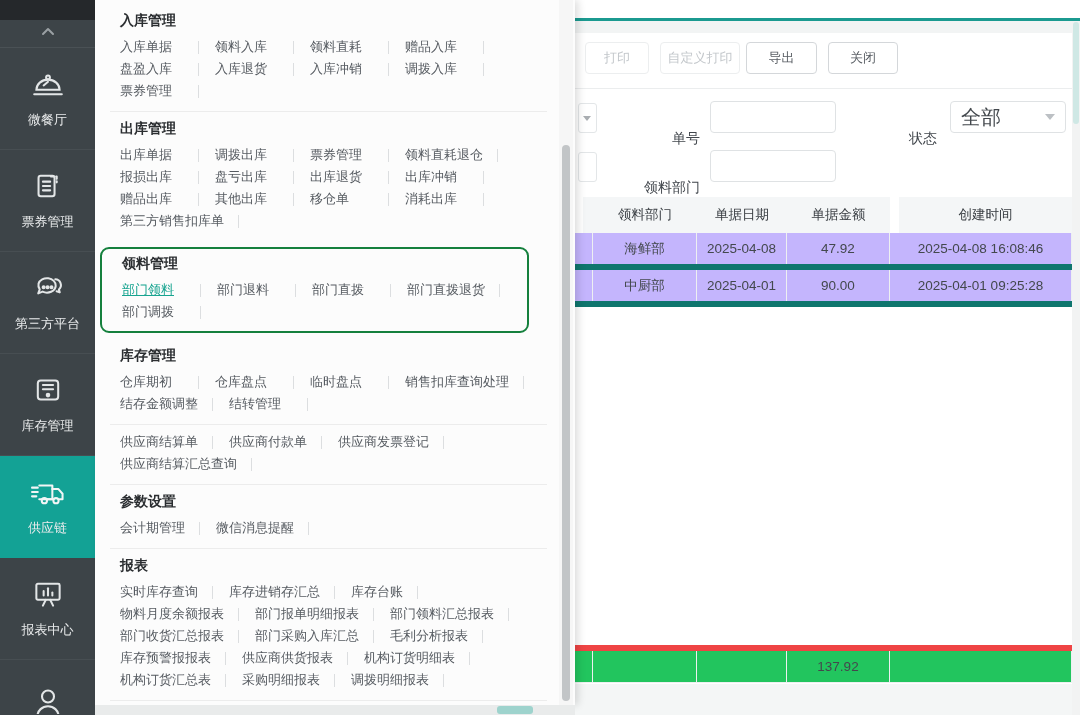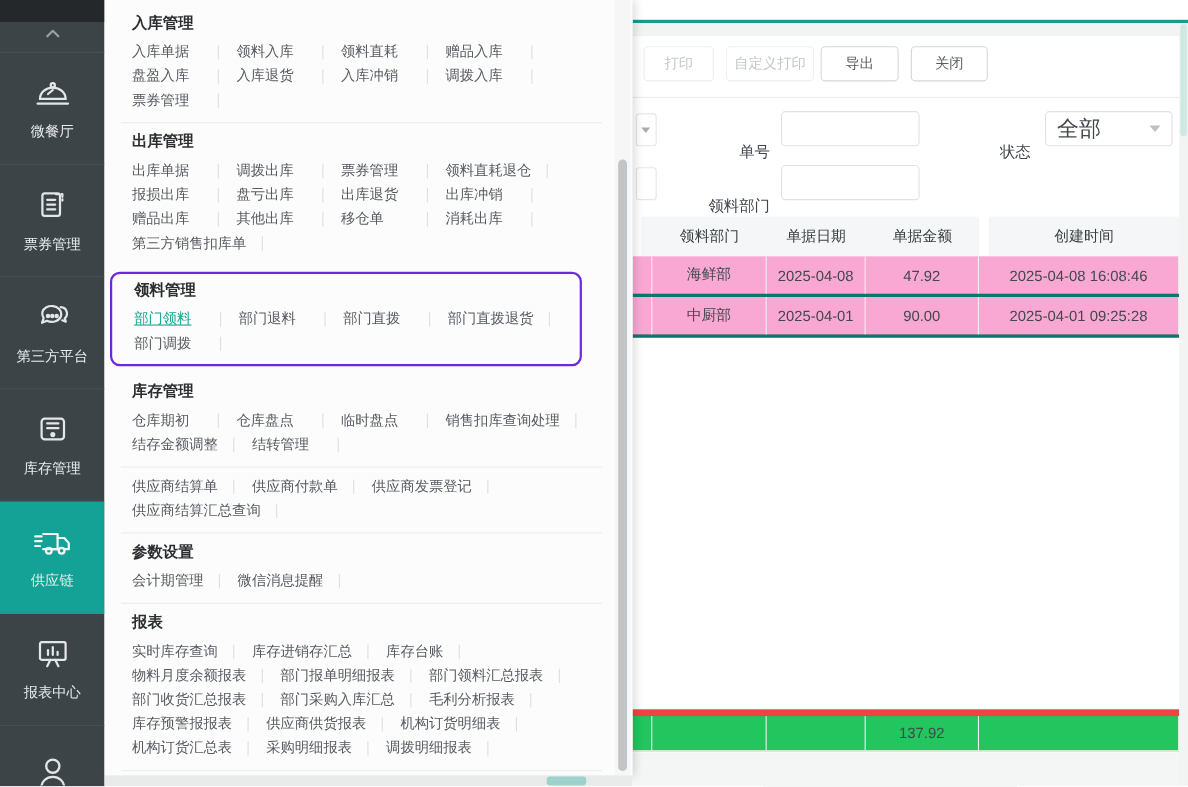--- a/index.html
+++ b/index.html
@@ -19,21 +19,21 @@
   
   .menu-panel { position:absolute; left:95px; top:0; width:480px; height:705px; background:#fcfcfc; z-index:3; box-shadow:3px 0 8px rgba(0,0,0,.14); padding-top:4px; }
   .section { margin:0 28px 0 15px; padding:6px 0 9px 10px; border-bottom:1px solid #ececec; }
   .section.noline { border-bottom:none; }
   .section-title { font-size:14px; font-weight:bold; color:#2b2e31; margin:2px 0 6px; }
   .mrow { display:flex; align-items:center; height:22px; font-size:13px; color:#565b61; white-space:nowrap; }
   .mi { flex:none; min-width:64px; cursor:pointer; }
   .mrow.narrow .mi { min-width:0; }
   .mi.active { color:#18a490; text-decoration:underline; }
   .sep { flex:none; width:1px; height:13px; background:#dcdee0; margin:0 16px 0 14px; }
-  .hlbox { margin:6px 46px 6px 5px; padding:4px 0 8px 20px; border:2px solid #6d28d9; border-radius:9px; }
+  .hlbox { margin:6px 46px 6px 5px; padding:4px 0 8px 20px; border:2px solid #15803d; border-radius:9px; }
   .menu-scroll-track { position:absolute; right:2px; top:0; width:14px; height:705px; background:#f6f6f6; }
   .menu-scroll-thumb { position:absolute; right:5px; top:145px; width:8px; height:556px; background:#c2c5c7; border-radius:4px; cursor:pointer; }
   .panel-bottom { position:absolute; left:95px; top:705px; width:480px; height:10px; background:#e9ebeb; z-index:3; }
   .hscroll-thumb { position:absolute; left:402px; top:1px; width:36px; height:8px; background:#9ed3cd; border-radius:3px; cursor:pointer; }
 
   
   .main { position:absolute; left:575px; top:0; width:505px; height:715px; background:#fff; overflow:hidden; z-index:0; }
   .strip-white { position:absolute; left:0; top:0; width:505px; height:18px; background:#fff; }
   .teal-line { position:absolute; left:0; top:18px; width:505px; height:3px; background:#1b9a90; }
   .strip-gray { position:absolute; left:0; top:21px; width:505px; height:12px; background:#f2f4f4; }
@@ -43,21 +43,21 @@
 
   .flabel { position:absolute; height:32px; line-height:32px; font-size:14px; color:#41464c; text-align:right;margin-top:20px; }
   .finput { position:absolute; height:32px; border:1px solid #dfe2e4; border-radius:4px; background:#fff; font-size:13px; color:#43484d; padding:0 8px; outline:none; }
   .fselect { position:absolute; height:32px; border:1px solid #dfe2e4; border-radius:4px; background:#fff; font-size:20px; color:#43484d; display:flex; align-items:center; padding:0 10px; cursor:pointer; }
   .fselect .caret { margin-left:auto; width:0; height:0; border-left:5px solid transparent; border-right:5px solid transparent; border-top:6px solid #bcc0c4; }
   .partial-box { position:absolute; border:1px solid #e3e6e8; border-radius:3px; background:#fff; }
   .partial-box .caret { position:absolute; left:4px; top:12px; width:0; height:0; border-left:4px solid transparent; border-right:4px solid transparent; border-top:5px solid #a9adb1; }
 
   .thead { position:absolute; top:197px; height:36px; background:#f4f6f7; display:flex; align-items:center; }
   .thead .hc { text-align:center; font-size:13.5px; color:#383d42; }
-  .trow { position:absolute; height:37px; display:flex; background:#f9a8d4; border-bottom:3px solid #0f766e; }
+  .trow { position:absolute; height:37px; display:flex; background:#c4b5fd; border-bottom:6px solid #0f766e; }
   .trow .tc { border-right:1px solid #edf0f1; display:flex; align-items:center; justify-content:center; font-size:13.5px; color:#43484d; }
   .tfoot { position:absolute; top:645px; height:38px; display:flex; background:#22c55e; border-top:6px solid #ef4444; border-bottom:1px solid #edf0f1; }
   .tfoot .tc { border-right:1px solid #edf0f1; display:flex; align-items:center; justify-content:center; font-size:13.5px; color:#44484d; }
   .bottom-bg { position:absolute; left:0; top:684px; width:505px; height:31px; background:#f4f6f6; }
   .right-scroll-track { position:absolute; left:497px; top:21px; width:8px; height:694px; background:#f2f3f3; }
   .right-scroll-thumb { position:absolute; left:498px; top:22px; width:6px; height:102px; background:#cfe8e5; border-radius:3px; cursor:pointer; }
 </style>
 </head>
 <body>
 

